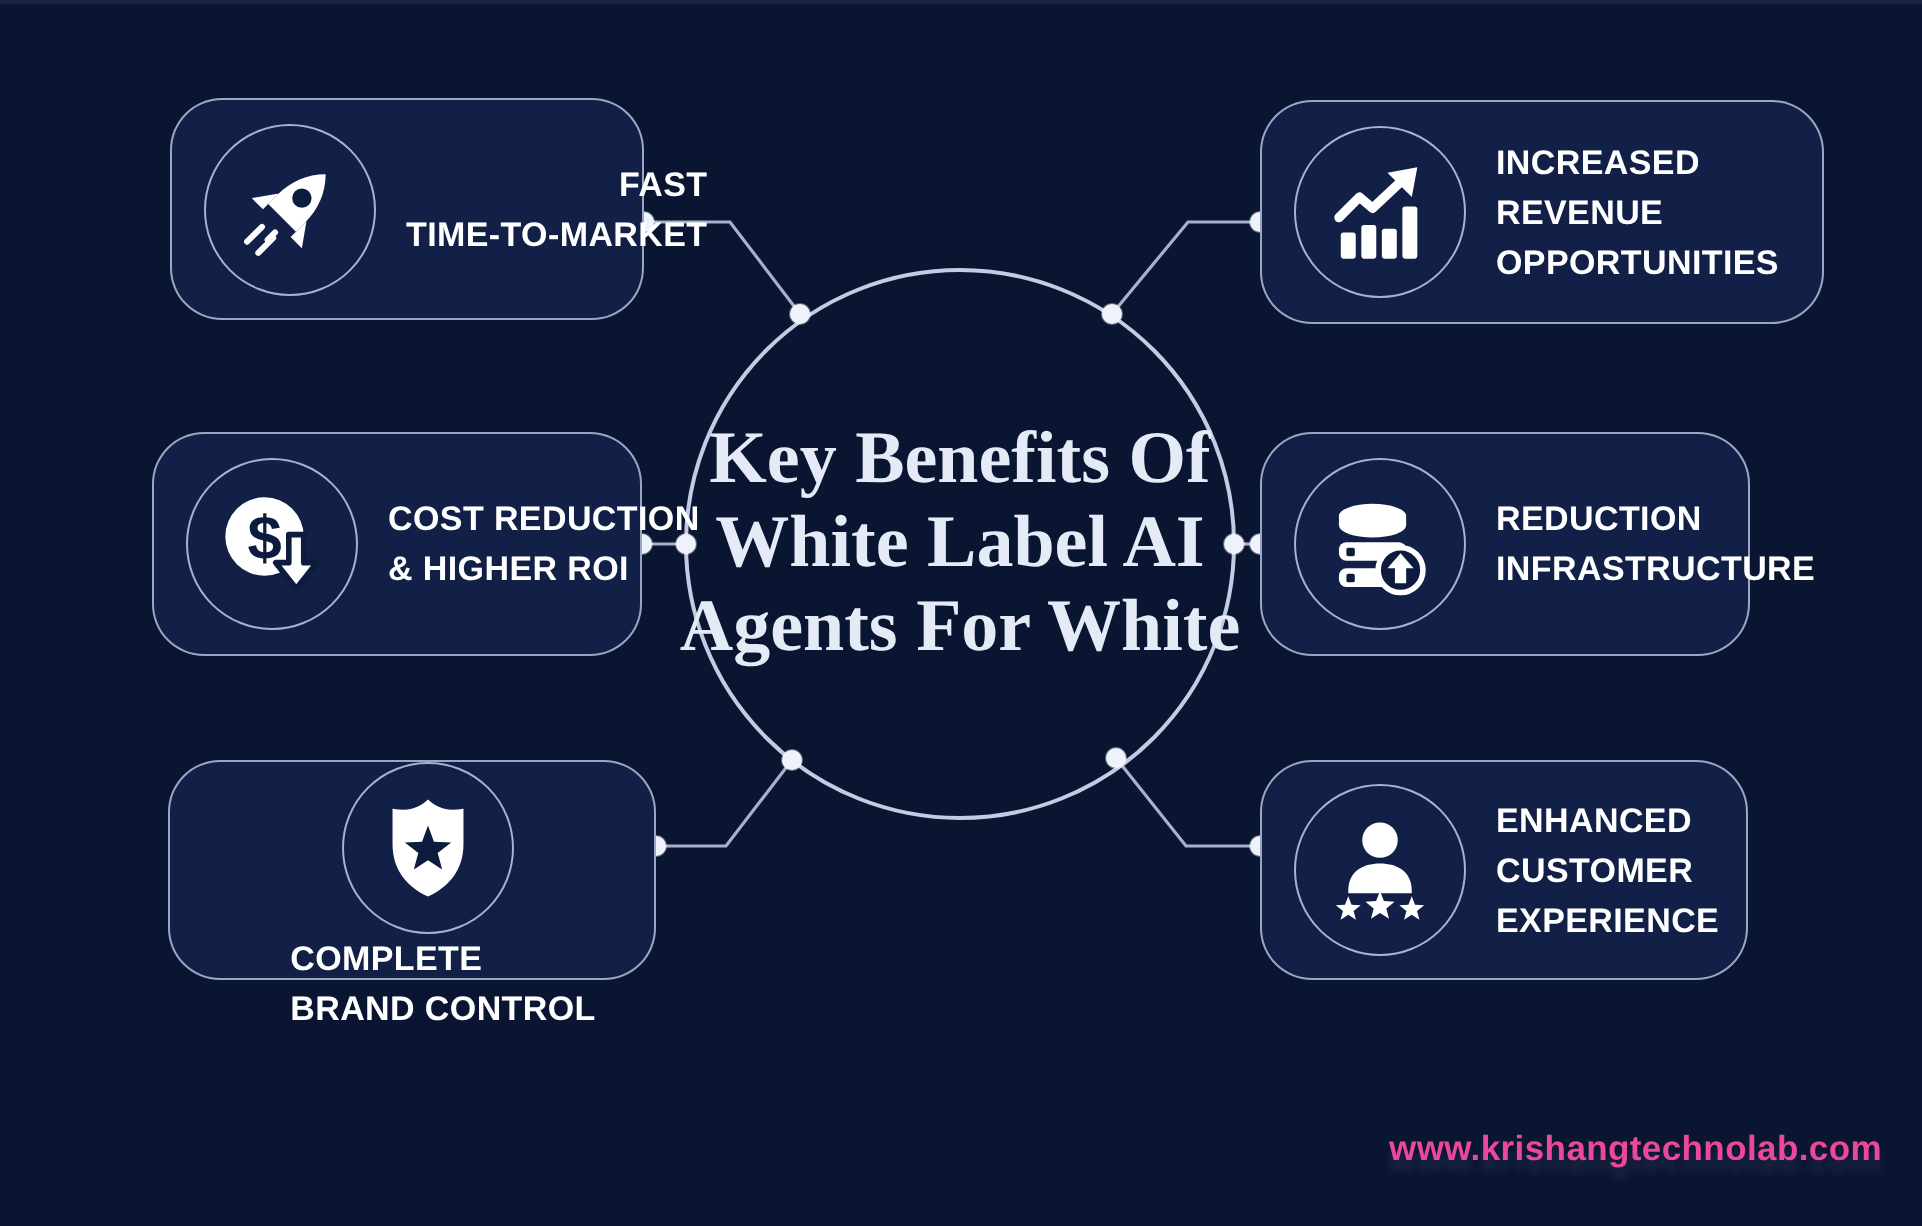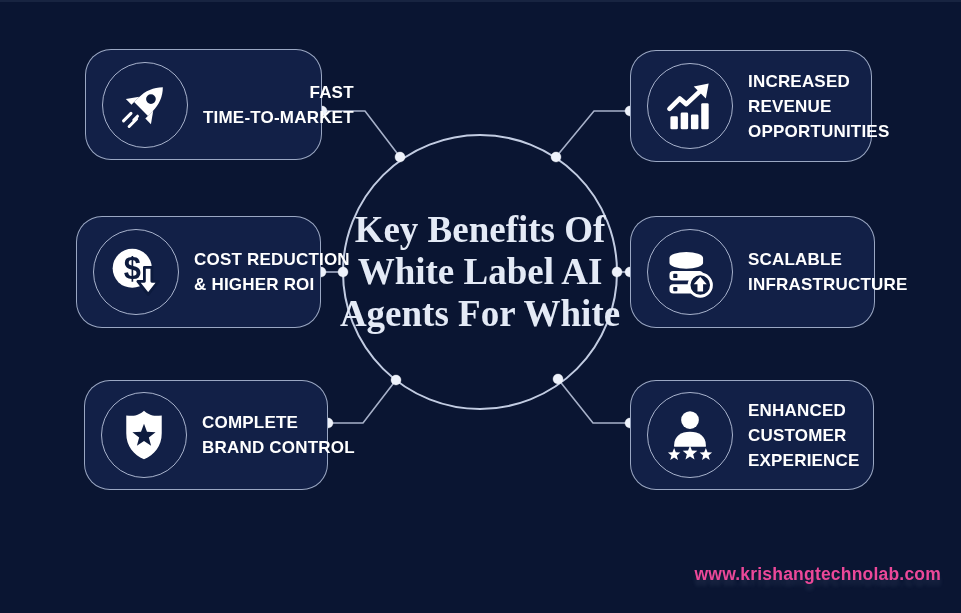--- a/index.html
+++ b/index.html
@@ -28,22 +28,22 @@
   .card{
     position:absolute;box-sizing:border-box;
     background:#122047;
     border:1.5px solid rgba(200,212,236,0.75);
     border-radius:26px;
     display:flex;align-items:center;
     padding-left:16px;
   }
   .card-1{left:85px; top:47px; width:237px;height:111px;text-align:right;}
   .card-2{left:76px; top:214px;width:245px;height:112px;}
-  .card-3{left:84px; top:378px;width:244px;height:110px;}
-  .card-4{left:630px;top:48px; width:242px;height:112px;}
+  .card-3{left:84px; top:378px;width:244px;height:110px;flex-direction:column;}
+  .card-4{left:630px;top:48px; width:282px;height:112px;}
   .card-5{left:630px;top:214px;width:245px;height:112px;}
   .card-6{left:630px;top:378px;width:244px;height:110px;}
 
   .icon-circle{
     flex:0 0 auto;width:84px;height:84px;border-radius:50%;
     border:1.5px solid rgba(205,215,238,0.8);
     display:flex;align-items:center;justify-content:center;
   }
   .icon-circle svg{width:56px;height:56px;}
   .ic-fill{fill:#ffffff;}
@@ -172,21 +172,21 @@
         <path class="ic-fill" d="M8,15 a18,6.5 0 0 1 36,0 v5 a18,6.5 0 0 1 -36,0 Z"></path>
         <rect class="ic-fill" x="8" y="29" width="36" height="10" rx="4"></rect>
         <rect class="ic-navy" x="12" y="32" width="4.5" height="4.5" rx="1"></rect>
         <rect class="ic-fill" x="8" y="43" width="36" height="10" rx="4"></rect>
         <rect class="ic-navy" x="12" y="46" width="4.5" height="4.5" rx="1"></rect>
         <circle cx="41" cy="44" r="12" fill="#0d1b3e" stroke="#ffffff" stroke-width="3"></circle>
         <polygon class="ic-fill" points="41,35 48,43 44,43 44,51 38,51 38,43 34,43"></polygon>
       </svg>
     </div>
     <div class="card-text">
-      <div>SCALABLE</div>
+      <div>REDUCTION</div>
       <div>INFRASTRUCTURE</div>
     </div>
   </div>
 
   <div class="card card-6">
     <div class="icon-circle">
       <svg viewBox="0 0 60 60">
         <defs>
           <polygon id="star" points="0,-7 1.76,-2.43 6.66,-2.16 2.85,0.93 4.11,5.66 0,3 -4.11,5.66 -2.85,0.93 -6.66,-2.16 -1.76,-2.43"></polygon>
         </defs>

